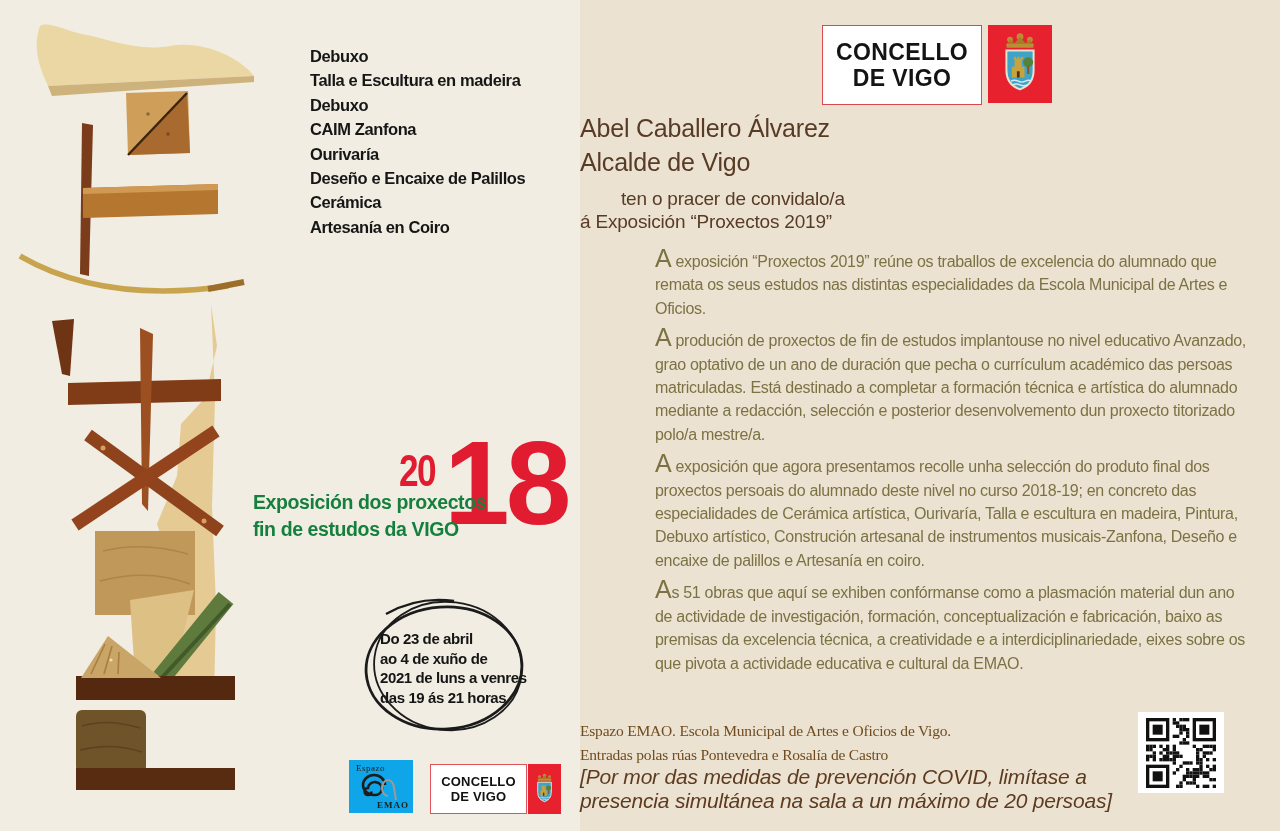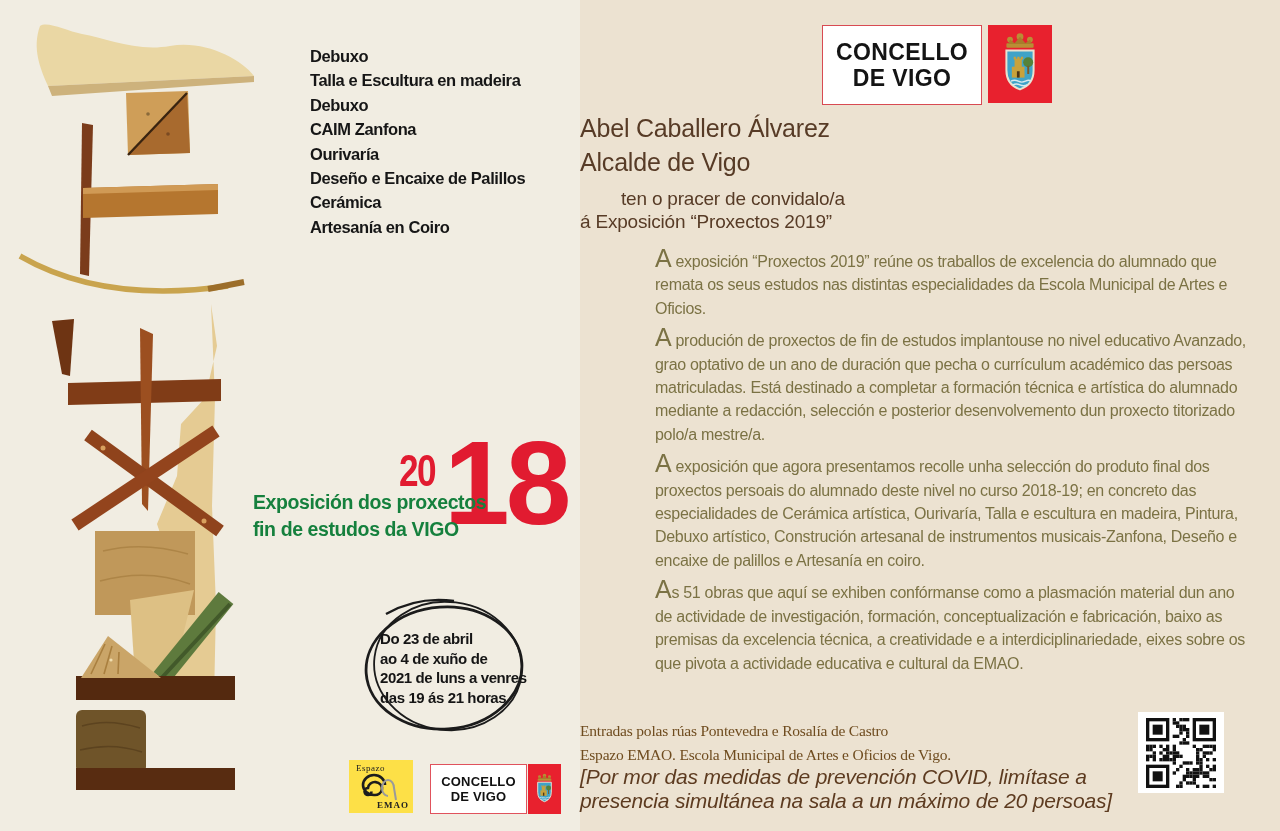--- a/index.html
+++ b/index.html
@@ -18,21 +18,21 @@
     font-size:16.5px;line-height:24.4px;letter-spacing:-0.4px;}
   .year20{left:399px;top:449px;color:#e11b30;font-weight:800;font-size:44px;line-height:1;
     transform:scale(0.8,1);transform-origin:left top;letter-spacing:-2px;}
   .year19{left:444px;top:424px;color:#e11b30;font-weight:800;font-size:118px;line-height:1;letter-spacing:-4px;}
   .expo-title{left:253px;top:489px;color:#15803d;font-weight:bold;font-size:19.5px;
     line-height:27px;letter-spacing:-0.4px;}
   .date-circle{left:356px;top:594px;width:184px;height:150px;}
   .dates{left:380px;top:629px;color:#151515;font-weight:bold;font-size:15px;
     line-height:19.6px;letter-spacing:-0.4px;}
   
-  .emao-box{left:349px;top:760px;width:64px;height:53px;background:#fde047;}
+  .emao-box{left:349px;top:760px;width:64px;height:53px;background:#0ea5e9;}
   .emao-top{position:absolute;left:7px;top:3px;font-family:"Liberation Serif",serif;
     font-size:9px;color:#222;letter-spacing:0.5px;}
   .emao-bottom{position:absolute;right:4px;bottom:3px;font-family:"Liberation Serif",serif;
     font-size:9px;font-weight:bold;color:#222;letter-spacing:1px;}
   .emao-spiral{position:absolute;left:6px;top:11px;width:52px;height:36px;}
   .concello-box-sm{left:430px;top:764px;width:95px;height:48px;background:#fff;
     border:1px solid #e0525c;display:flex;align-items:center;justify-content:center;
     text-align:center;color:#111;font-weight:bold;font-size:13px;line-height:15px;letter-spacing:0.2px;}
   .arms-box-sm{left:528px;top:764px;width:33px;height:50px;background:#e8212e;
     display:flex;align-items:center;justify-content:center;}
@@ -211,22 +211,22 @@
 <div class="abs ctr invite2">á Exposición “Proxectos 2019”</div>
 
 <div class="abs paragraphs">
   <p class="dropcap">A exposición “Proxectos 2019” reúne os traballos de excelencia do alumnado que remata os seus estudos nas distintas especialidades da Escola Municipal de Artes e Oficios.</p>
   <p class="dropcap">A produción de proxectos de fin de estudos implantouse no nivel educativo Avanzado, grao optativo de un ano de duración que pecha o currículum académico das persoas matriculadas. Está destinado a completar a formación técnica e artística do alumnado mediante a redacción, selección e posterior desenvolvemento dun proxecto titorizado polo/a mestre/a.</p>
   <p class="dropcap">A exposición que agora presentamos recolle unha selección do produto final dos proxectos persoais do alumnado deste nivel no curso 2018-19; en concreto das especialidades de Cerámica artística, Ourivaría, Talla e escultura en madeira, Pintura, Debuxo artístico, Construción artesanal de instrumentos musicais-Zanfona, Deseño e encaixe de palillos e Artesanía en coiro.</p>
   <p class="dropcap joined">As 51 obras que aquí se exhiben confórmanse como a plasmación material dun ano de actividade de investigación, formación, conceptualización e fabricación, baixo as premisas da excelencia técnica, a creatividade e a interdiciplinariedade, eixes sobre os que pivota a actividade educativa e cultural da EMAO.</p>
 </div>
 
 <div class="abs ctr venue">
+  <div>Espazo EMAO. Escola Municipal de Artes e Oficios de Vigo.</div>
   <div>Entradas polas rúas Pontevedra e Rosalía de Castro</div>
-  <div>Espazo EMAO. Escola Municipal de Artes e Oficios de Vigo.</div>
 </div>
 <div class="abs ctr covid">
   <div>[Por mor das medidas de prevención COVID, limítase a</div>
   <div>presencia simultánea na sala a un máximo de 20 persoas]</div>
 </div>
 
 <div class="abs qr-box">
   <svg id="qr-svg" width="70" height="70" viewBox="0 0 21 21">
       <rect x="8" y="0" width="1" height="1" fill="#111"></rect>
       <rect x="10" y="0" width="1" height="1" fill="#111"></rect>

